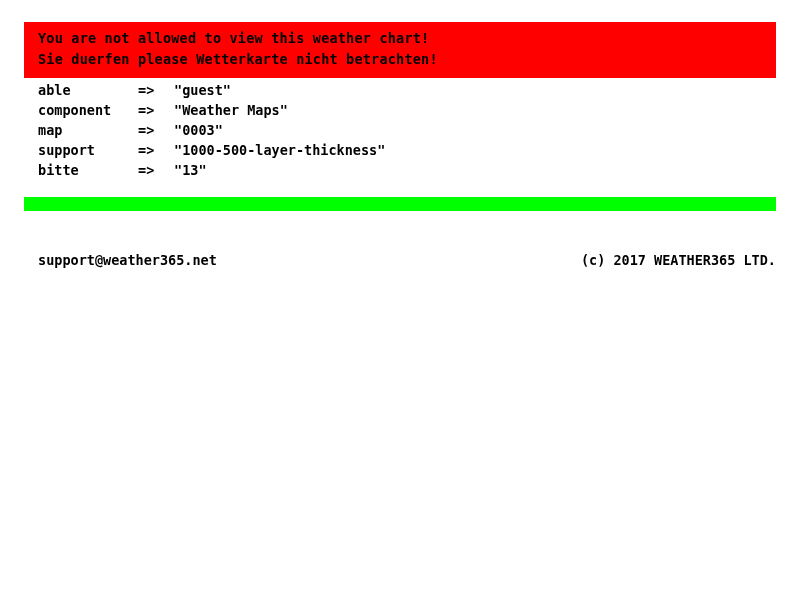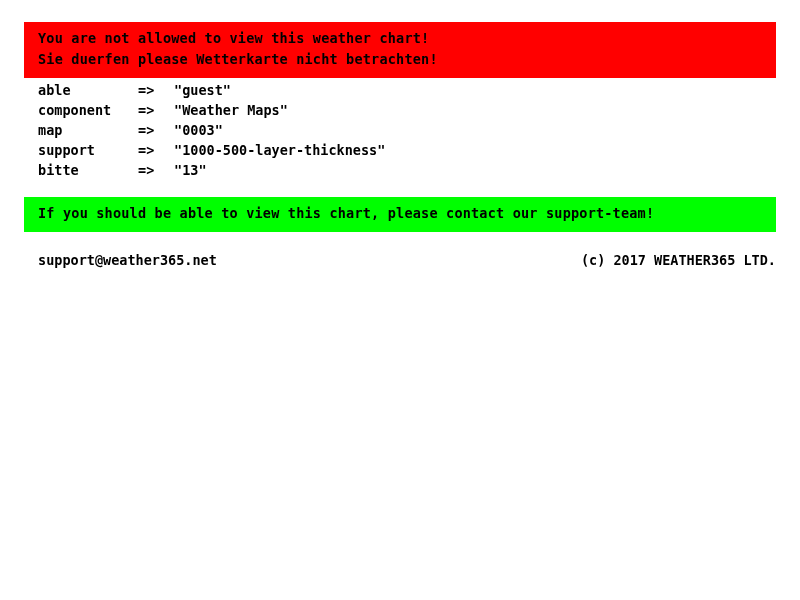--- a/index.html
+++ b/index.html
@@ -110,21 +110,20 @@
       <span class="param-val">"1000-500-layer-thickness"</span>
     </div>
     <div class="param-row">
       <span class="param-key">bitte</span>
       <span class="param-arrow">=&gt;</span>
       <span class="param-val">"13"</span>
     </div>
   </div>
 
   <div class="banner banner-ok">
-    <div class="banner-line">If you should be able to view this chart, please contact our support-team!</div>
   </div>
 
   <div class="footer">
     <a href="#">support@weather365.net</a>
     <span>(c) 2017 WEATHER365 LTD.</span>
   </div>
 
 </div>
 
 </body></html>

